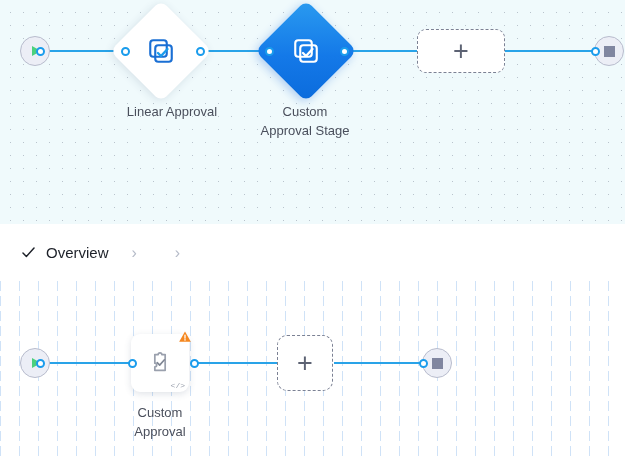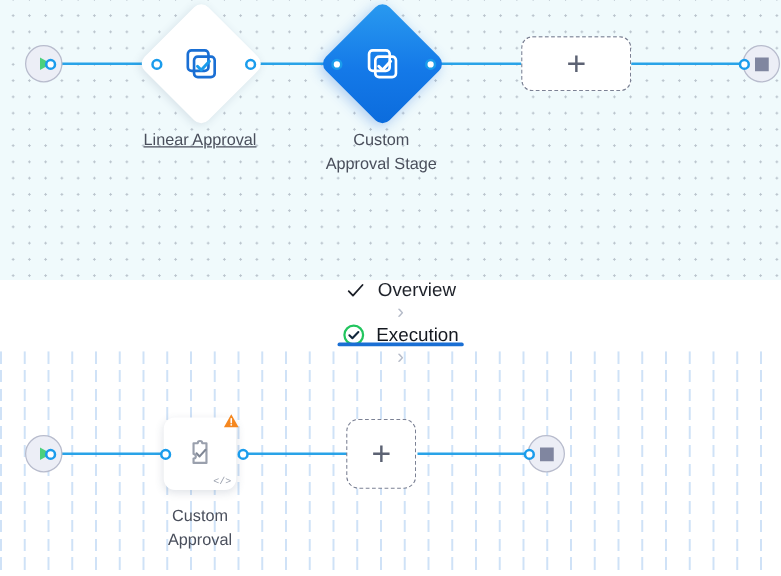--- a/index.html
+++ b/index.html
@@ -143,21 +143,20 @@
 
   
   #tab-bar {
     position: absolute;
     left: 0; top: 224px;
     width: 625px; height: 57px;
     background: #ffffff;
     display: flex; align-items: center;
     padding-left: 16px;
     z-index: 10;
-    flex-direction: column;
   }
   .tab {
     display: flex; align-items: center; gap: 9px;
     height: 47px;
     padding: 0 4px;
     cursor: pointer;
     position: relative;
   }
   .tab-label { font-size: 15px; color: #1d2129; }
   .tab.active .tab-label { color: #14181f; }
@@ -196,21 +195,21 @@
       <span class="glyph">
         <svg width="30" height="30" viewBox="0 0 24 24" fill="none">
           <rect x="3.4" y="3.4" width="13.2" height="13.2" rx="2.4" transform="rotate(0 10 10)" stroke="#1a6fd4" stroke-width="1.7"></rect>
           <rect x="7.4" y="7.4" width="13.2" height="13.2" rx="2.4" stroke="#1a6fd4" stroke-width="1.7"></rect>
           <path d="M9.6 13.6l2.4 2.4 5.2-5.6" stroke="#1a9cec" stroke-width="1.9" stroke-linecap="round" stroke-linejoin="round"></path>
         </svg>
       </span>
     </div>
     <div class="port" style="left:121px; top:46.5px;"></div>
     <div class="port" style="left:196px; top:46.5px;"></div>
-    <div class="node-label" style="left:85px; top:102px; width:150px;text-decoration:underline;">Linear Approval</div>
+    <div class="node-label" style="left:97px; top:102px; width:150px;">Linear Approval</div>
 
     <div class="diamond selected" style="left:270px; top:15px;">
       <span class="glyph">
         <svg width="30" height="30" viewBox="0 0 24 24" fill="none">
           <rect x="3.4" y="3.4" width="13.2" height="13.2" rx="2.4" stroke="#ffffff" stroke-width="1.7"></rect>
           <rect x="7.4" y="7.4" width="13.2" height="13.2" rx="2.4" stroke="#ffffff" stroke-width="1.7"></rect>
           <path d="M9.6 13.6l2.4 2.4 5.2-5.6" stroke="#ffffff" stroke-width="1.9" stroke-linecap="round" stroke-linejoin="round"></path>
         </svg>
       </span>
     </div>
@@ -235,30 +234,20 @@
       <span style="line-height:0;">
         <svg width="17" height="17" viewBox="0 0 20 20" fill="none">
           <path d="M3.5 10.5l4 4.2 9-10" stroke="#1d2129" stroke-width="1.7" stroke-linecap="round" stroke-linejoin="round"></path>
         </svg>
       </span>
       <span class="tab-label">Overview</span>
     </div>
 
     <span class="tab-sep">›</span>
 
-    <div class="tab active">
-      <span style="line-height:0;">
-        <svg width="18" height="18" viewBox="0 0 20 20" fill="none">
-          <circle cx="10" cy="10" r="8.3" stroke="#22c55e" stroke-width="2"></circle>
-          <path d="M6.1 10.2l2.7 2.7 5.3-5.6" stroke="#11263b" stroke-width="1.8" stroke-linecap="round" stroke-linejoin="round"></path>
-        </svg>
-      </span>
-      <span class="tab-label">Execution</span>
-      <span class="tab-underline"></span>
-    </div>
 
     <span class="tab-sep">›</span>
 
   </div>
 
   <div id="step-canvas" class="canvas">
 
     <div class="edge" style="left:41px;  top:81px; width:92px;"></div>
     <div class="edge" style="left:194px; top:81px; width:85px;"></div>
     <div class="edge" style="left:334px; top:81px; width:89px;"></div>

